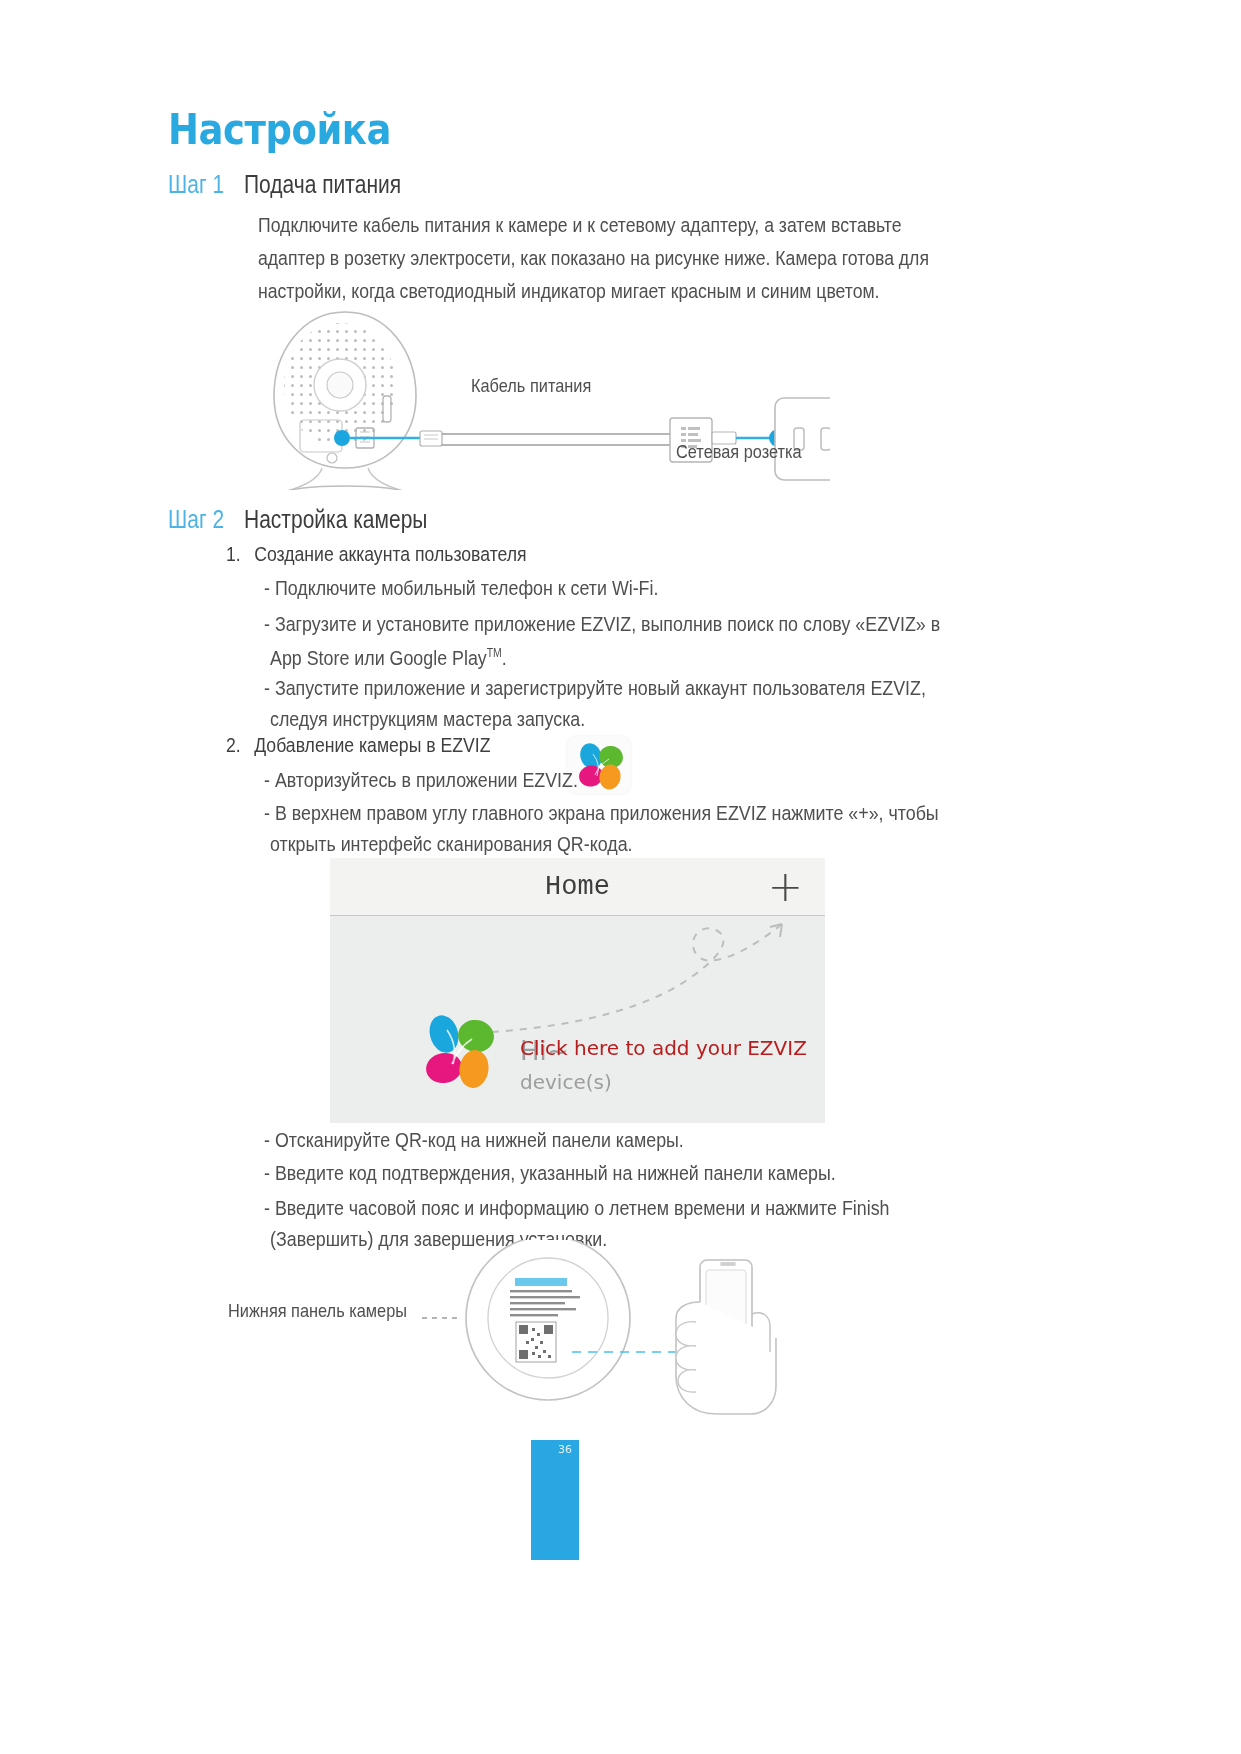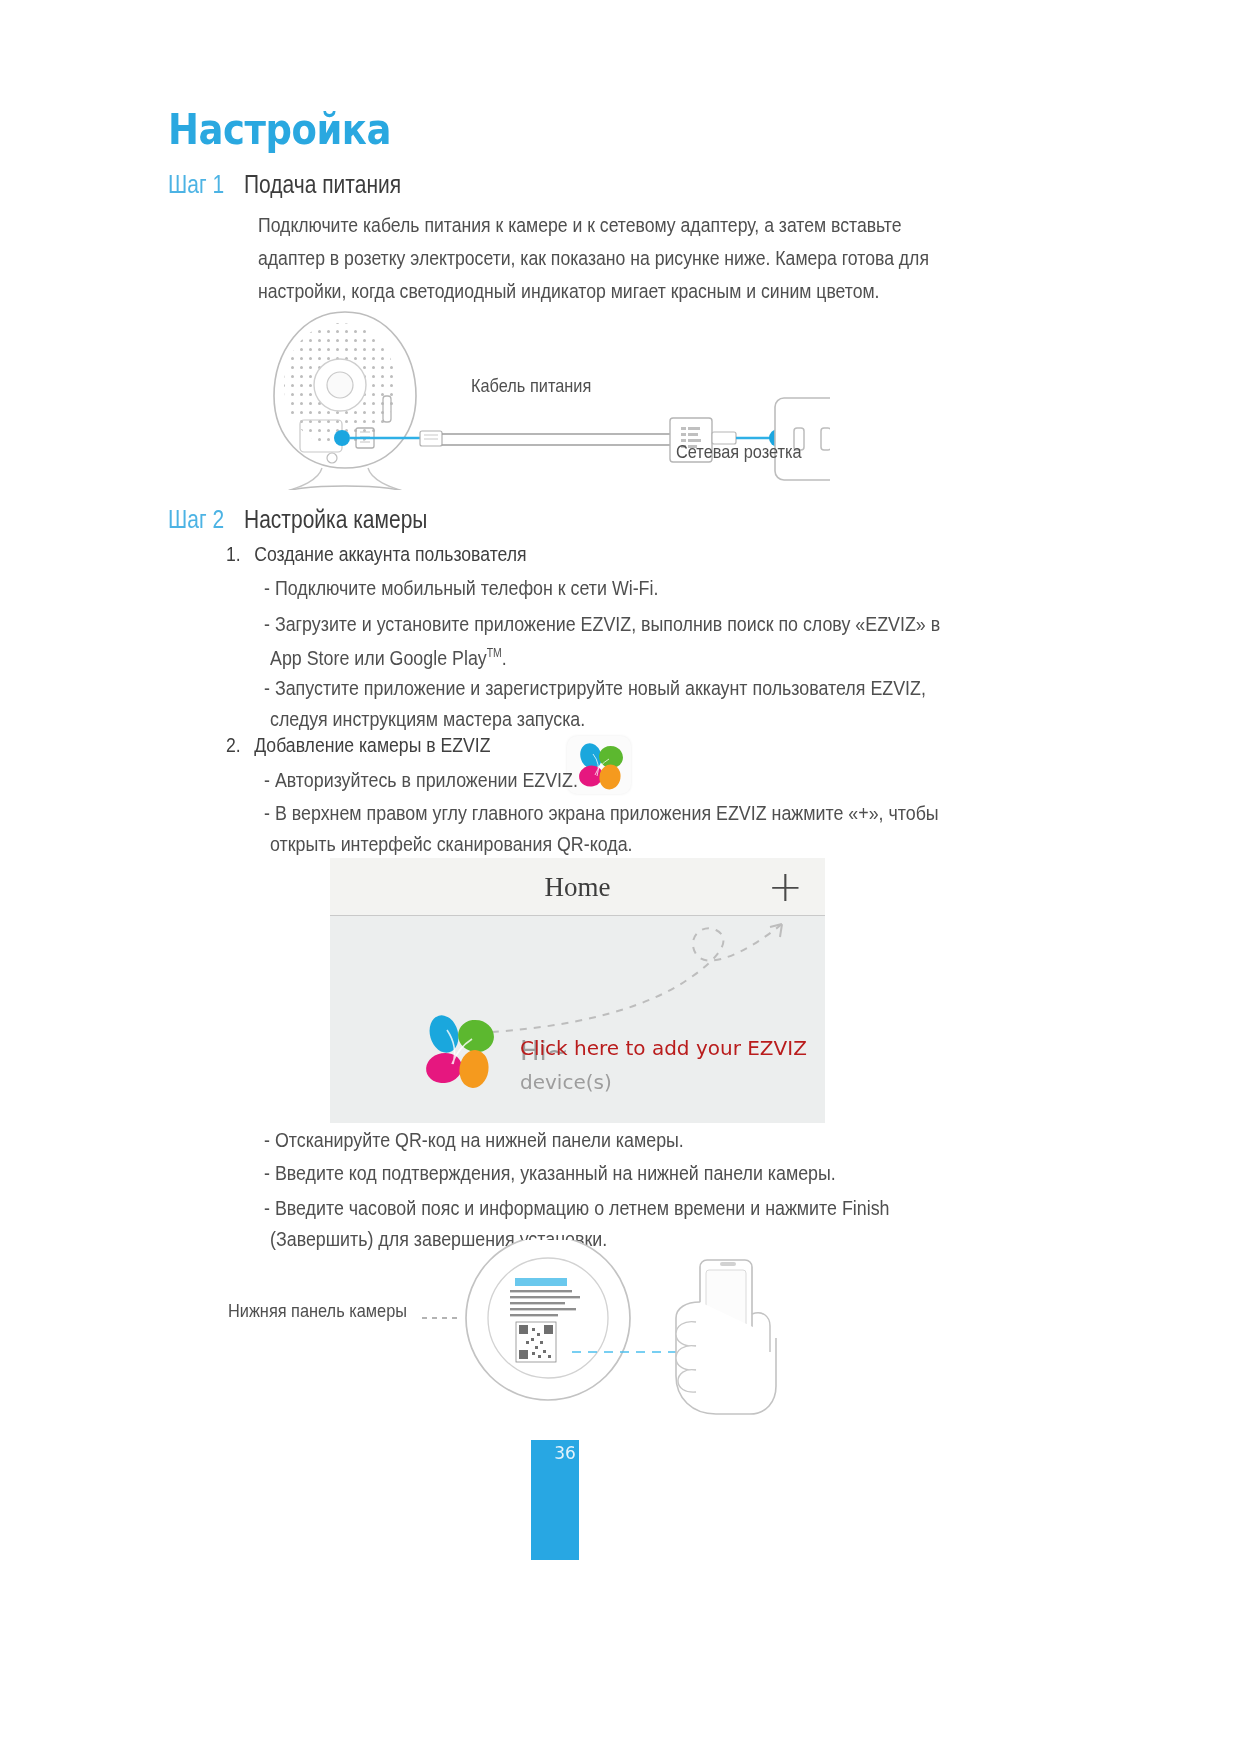--- a/index.html
+++ b/index.html
@@ -56,21 +56,21 @@
   
   #fig-bottom { position:absolute; left:200px; top:1240px; width:700px; height:200px; }
 
   
   .page-tab {
     position:absolute; left:531px; top:1440px;
     width:48px; height:120px; background:#28a7e3;
   }
   .page-num {
     position:absolute; left:531px; top:1443px; width:68px;
-    text-align:center; font-size:17px; color:#e4f3fb;
+    text-align:center; font-size:11px; color:#e4f3fb;
     font-family:"DejaVu Sans", sans-serif;
   }
 </style>
 </head>
 <body>
 
 <div class="page">
 
   <div class="h1">Настройка</div>
 
@@ -178,21 +178,21 @@
   </div>
 
   <div class="dash-item" style="left:264px; top:764px;">- Авторизуйтесь в приложении EZVIZ.</div>
 
   <div class="dash-item" style="left:264px; top:797px;">- В верхнем правом углу главного экрана приложения EZVIZ нажмите «+», чтобы</div>
   <div class="dash-item" style="left:270px; top:828px;">открыть интерфейс сканирования QR-кода.</div>
 
   <div style="position:absolute; left:330px; top:858px; width:495px; height:265px; background:#eceeee; overflow:hidden;">
 
     <div style="position:absolute; left:0; top:0; width:495px; height:58px; background:#f3f3f1; border-bottom:1px solid #c9c9c9;"></div>
-    <div style="position:absolute; left:0; top:0; width:495px; height:58px; display:flex; align-items:center; justify-content:center; font-size:27px; color:#3d3d3d; font-family:Liberation Serif, serif;">Home</div>
+    <div style="position:absolute; left:0; top:0; width:495px; height:58px; display:flex; align-items:center; justify-content:center; font-size:27px; color:#3d3d3d; font-family:Liberation Mono, monospace;">Home</div>
     <div style="position:absolute; right:22px; top:11px; font-size:42px; line-height:36px; color:#4a4a4a; font-weight:300; font-family:'DejaVu Sans', sans-serif;">+</div>
 
     <svg style="position:absolute; left:0; top:58px;" width="495" height="130">
       <path d="M120,118 C200,116 300,104 360,62 C392,40 402,22 386,14 C372,7 356,22 366,38 C378,56 420,34 452,8" fill="none" stroke="#bdbdbd" stroke-width="2" stroke-dasharray="7 7"></path>
       <path d="M452,8 l-2,13 M452,8 l-12,3" fill="none" stroke="#bdbdbd" stroke-width="2"></path>
     </svg>
 
     <div style="position:absolute; left:84px; top:148px;">
       <svg viewBox="0 0 92 92" width="92" height="92">
         <ellipse cx="30" cy="28" rx="14" ry="19" transform="rotate(-16 30 28)" fill="#1aa7dd"></ellipse>

